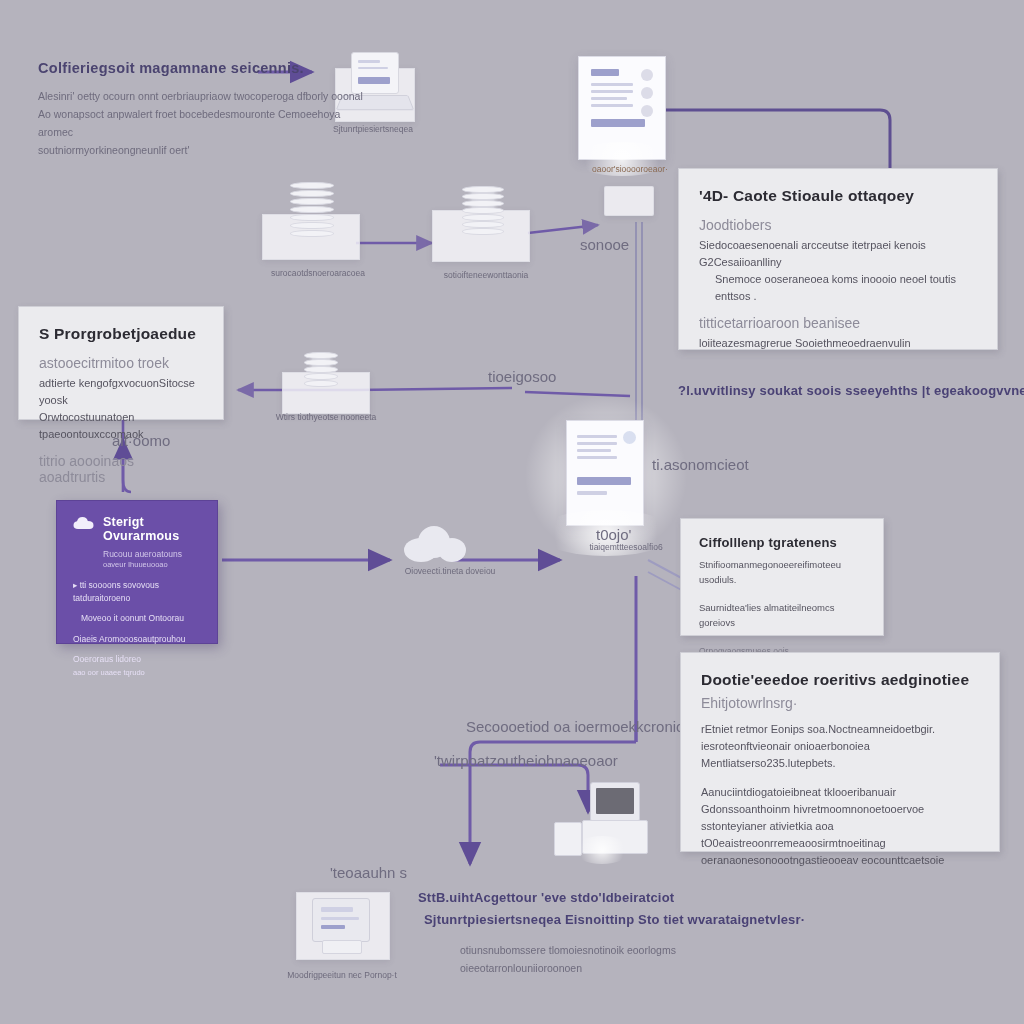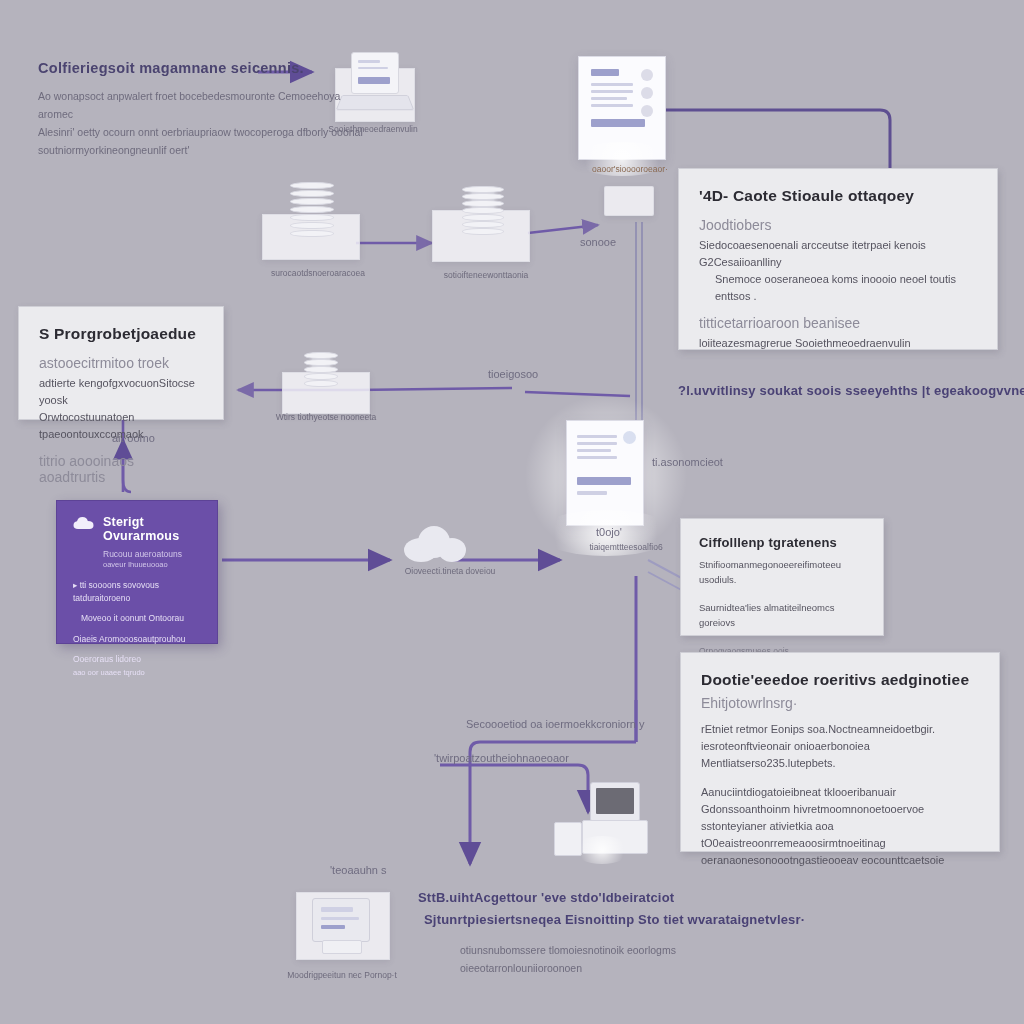--- a/index.html
+++ b/index.html
@@ -59,21 +59,21 @@
   }
   .bodytext{
     position:absolute;font-size:10.5px;color:#6e6b7d;line-height:1.7;
     filter:blur(.45px);
   }
   .flowlabel{
     position:absolute;font-size:13px;font-weight:bold;color:#4a4275;
     letter-spacing:.2px;filter:blur(.3px);white-space:nowrap;
   }
   .wirelabel{
-    position:absolute;font-size:11px;color:#6f6c80;filter:blur(.5px);
+    position:absolute;font-size:15px;color:#6f6c80;filter:blur(.5px);
     white-space:nowrap;
   }
   .nodecap{
     position:absolute;font-size:8.5px;color:#6d6a7c;filter:blur(.55px);
     white-space:nowrap;text-align:center;
   }
 
   
   .node{position:absolute;}
   .plate{
@@ -172,21 +172,21 @@
 
   <div class="node" style="left:325px;top:48px;width:95px;height:88px;">
     <div class="plate" style="left:10px;top:20px;width:78px;height:52px;"></div>
     <div class="laptop-screen" style="left:26px;top:4px;width:46px;height:40px;">
       <div class="bar soft" style="left:6px;top:7px;width:22px;height:3px;"></div>
       <div class="bar soft" style="left:6px;top:14px;width:30px;height:2px;"></div>
       <div class="bar dark" style="left:6px;top:24px;width:32px;height:7px;"></div>
     </div>
     <div class="laptop-base" style="left:14px;top:45px;width:70px;height:16px;"></div>
   </div>
-  <div class="nodecap" style="left:310px;top:124px;width:126px;">Sooiethmeoedraenvulin</div>
+  <div class="nodecap" style="left:310px;top:124px;width:126px;">Sjtunrtpiesiertsneqea</div>
 
   <div class="node" style="left:262px;top:180px;width:96px;height:82px;">
     <div class="plate" style="left:0px;top:34px;width:96px;height:44px;"></div>
     <div class="cyl" style="left:28px;top:2px;width:44px;height:58px;">
       <div class="band" style="top:0px;"></div>
       <div class="band" style="top:8px;"></div>
       <div class="band" style="top:16px;"></div>
       <div class="band" style="top:24px;"></div>
       <div class="band" style="top:32px;"></div>
       <div class="band" style="top:40px;"></div>
@@ -275,22 +275,22 @@
       <div class="bar soft" style="left:8px;top:8px;width:32px;height:5px;"></div>
       <div class="bar soft" style="left:8px;top:18px;width:38px;height:2.5px;"></div>
       <div class="bar dark" style="left:8px;top:26px;width:24px;height:4px;"></div>
     </div>
     <div class="tower" style="left:26px;top:56px;width:38px;height:12px;"></div>
   </div>
   <div class="nodecap" style="left:272px;top:970px;width:140px;">Moodrigpeeitun nec Pornop·t</div>
 
   <div class="heading" style="left:38px;top:60px;">Colfieriegsoit magamnane seicennis.</div>
   <div class="bodytext" style="left:38px;top:88px;width:330px;">
+    <div>Alesinri' oetty ocourn onnt oerbriaupriaow twocoperoga dfborly ooonal</div>
     <div>Ao wonapsoct anpwalert froet bocebedesmouronte Cemoeehoya aromec</div>
-    <div>Alesinri' oetty ocourn onnt oerbriaupriaow twocoperoga dfborly ooonal</div>
     <div>soutniormyorkineongneunlif oert'</div>
   </div>
 
   <div class="flowlabel" style="left:678px;top:383px;">?l.uvvitlinsy soukat soois sseeyehths |t egeakoogvvne uy</div>
 
   <div class="wirelabel" style="left:580px;top:236px;">sonooe</div>
   <div class="wirelabel" style="left:488px;top:368px;">tioeigosoo</div>
   <div class="wirelabel" style="left:112px;top:432px;">ait·oomo</div>
   <div class="wirelabel" style="left:652px;top:456px;">ti.asonomcieot</div>
   <div class="wirelabel" style="left:466px;top:718px;">Secoooetiod oa ioermoekkcroniorn y</div>

